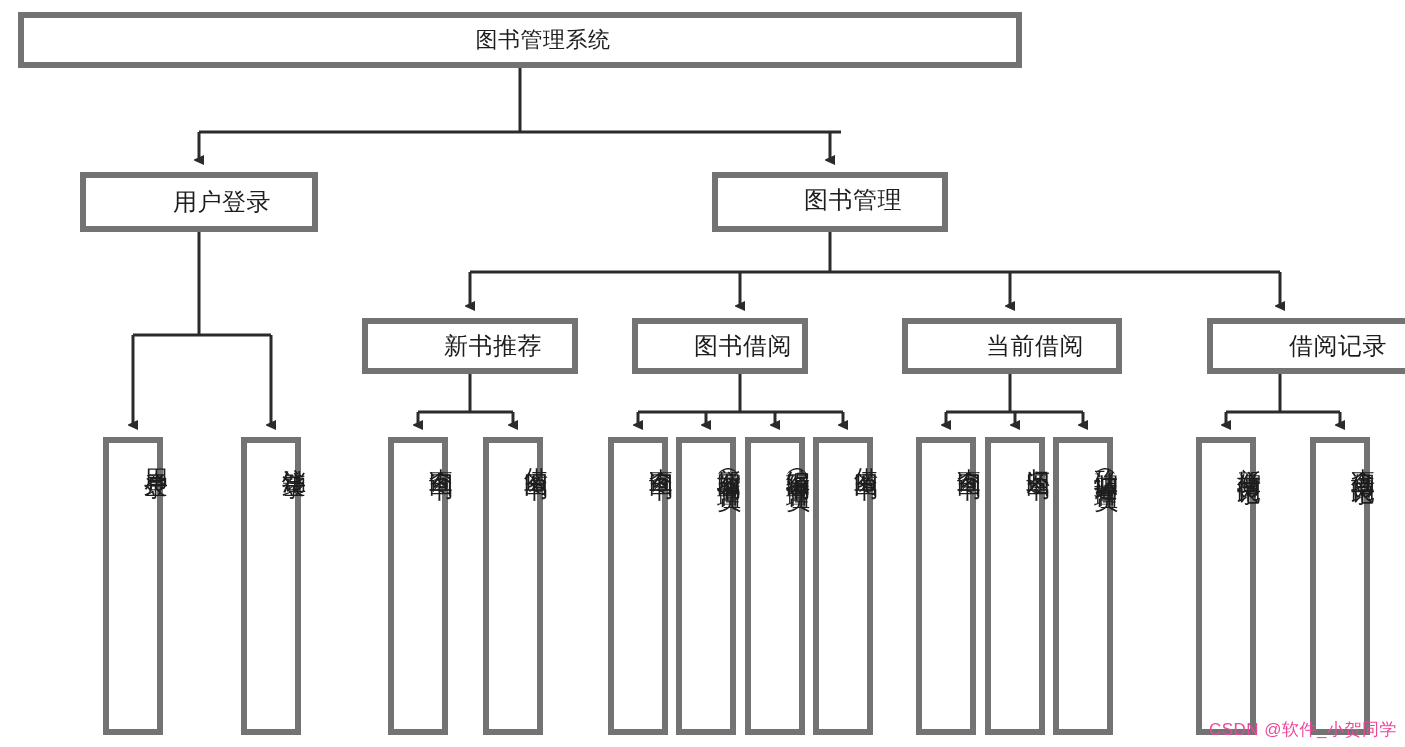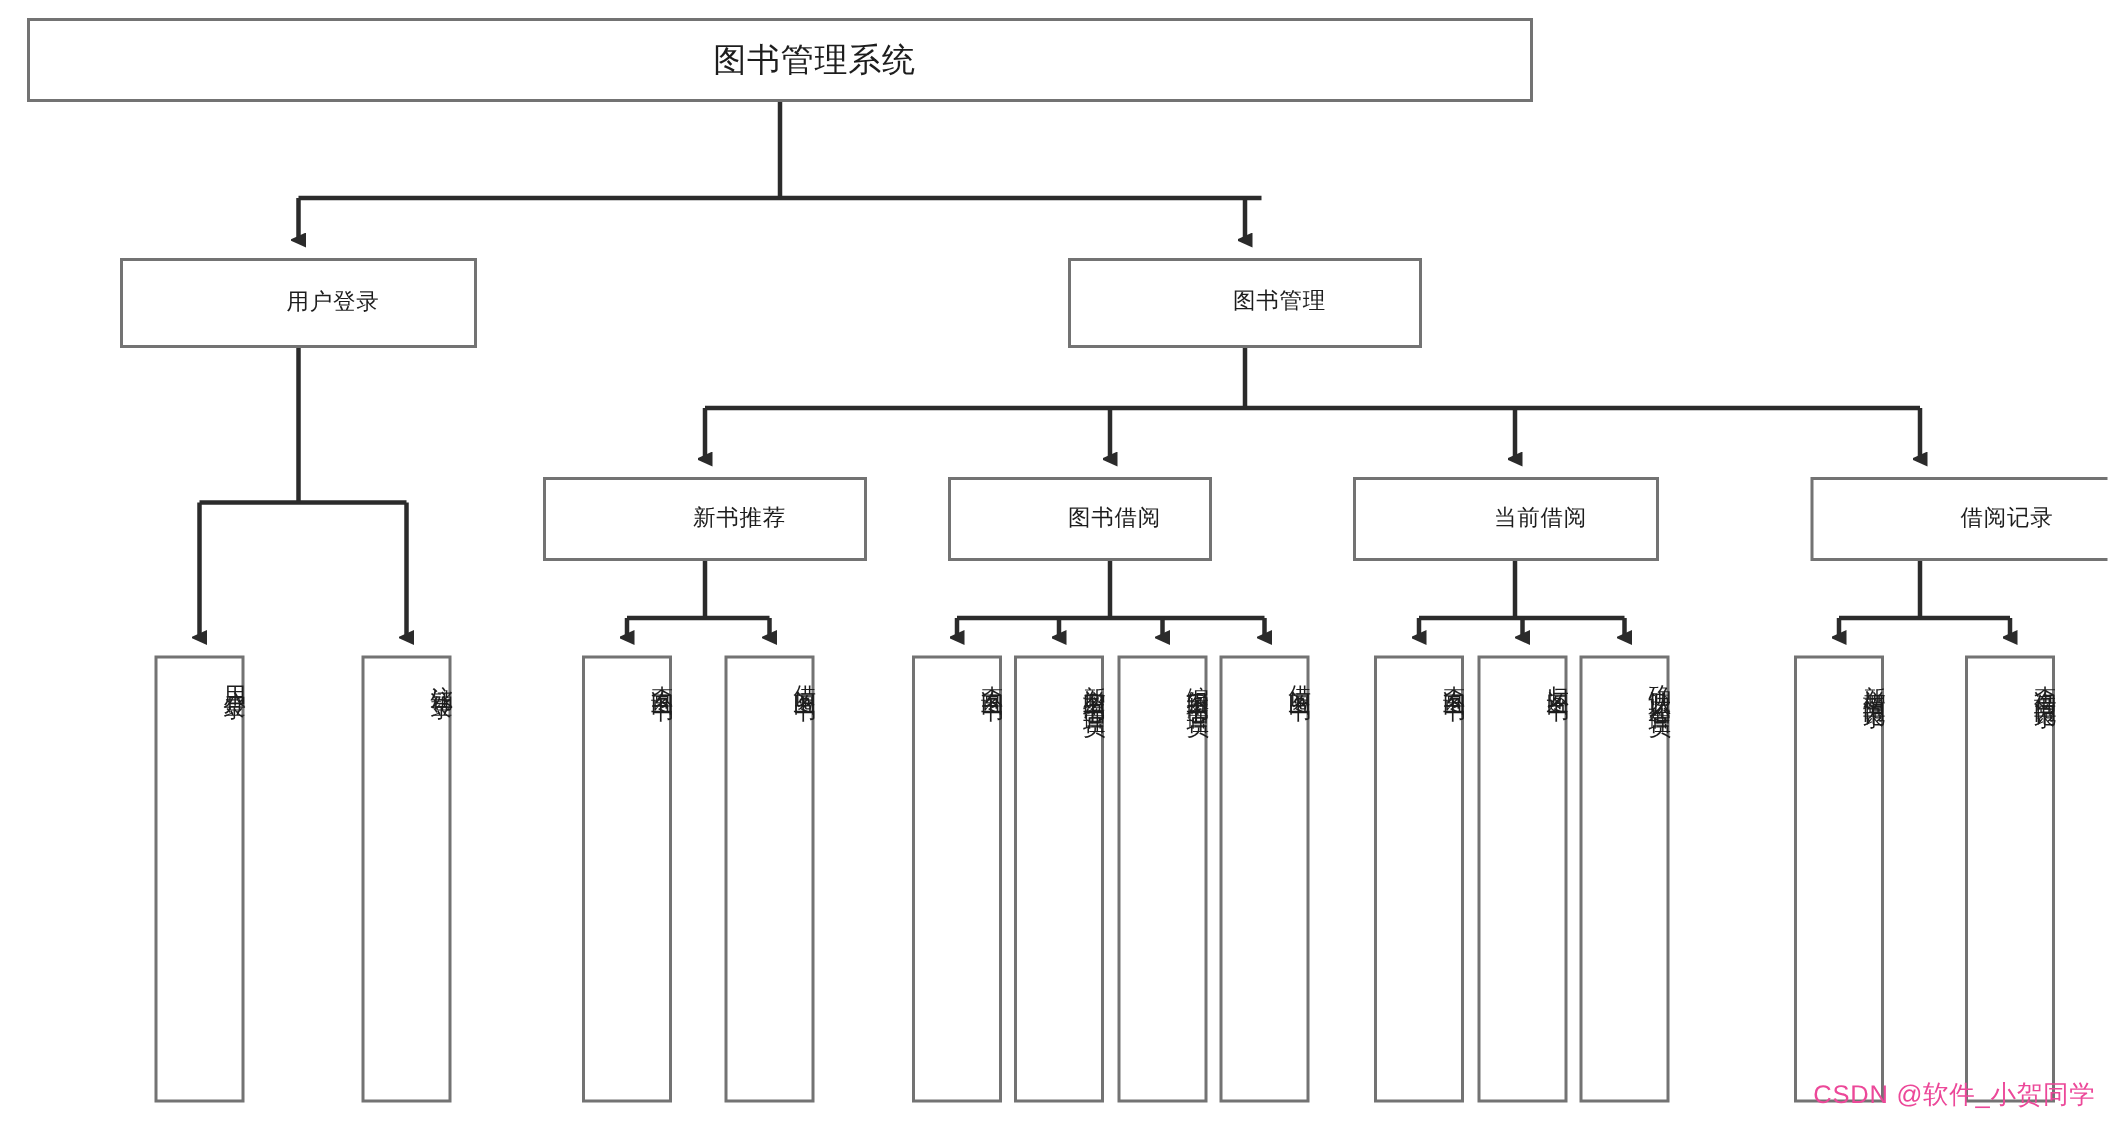--- a/index.html
+++ b/index.html
@@ -24,29 +24,29 @@
     position: absolute;
     left: 0;
     top: 0;
     width: 1405px;
     height: 747px;
   }
   .node {
     position: absolute;
     box-sizing: border-box;
     background: #ffffff;
-    border: 2px solid #737373;
+    border: 6px solid #737373;
     display: flex;
     align-items: center;
     justify-content: center;
     color: #1d1d1d;
     padding-left: 46px;
   }
   .node .label {
-    font-size: 15px;
+    font-size: 24px;
     line-height: 1.15;
     letter-spacing: 0.5px;
     white-space: nowrap;
     text-align: center;
   }
   .node.vertical .label {
     writing-mode: vertical-rl;
     text-orientation: upright;
     letter-spacing: 3px;
     white-space: normal;
@@ -136,21 +136,21 @@
   <div class="node" style="left:712px; top:172px; width:236px; height:60px;font-family:Liberation Mono, monospace;">
     <span class="label">图书管理</span>
   </div>
 
   <div class="node" style="left:362px; top:318px; width:216px; height:56px;">
     <span class="label">新书推荐</span>
   </div>
   <div class="node" style="left:632px; top:318px; width:176px; height:56px;">
     <span class="label">图书借阅</span>
   </div>
-  <div class="node" style="left:902px; top:318px; width:204px; height:56px;align-items:center;">
+  <div class="node" style="left:902px; top:318px; width:220px; height:56px;align-items:center;">
     <span class="label">当前借阅</span>
   </div>
   <div class="node" style="left:1172px; top:318px; width:216px; height:56px;margin-left:35px;">
     <span class="label">借阅记录</span>
   </div>
 
   <div class="node vertical" style="left:103px; top:437px; width:60px; height:298px;">
     <span class="label">用户登录</span>
   </div>
   <div class="node vertical" style="left:241px; top:437px; width:60px; height:298px;">

